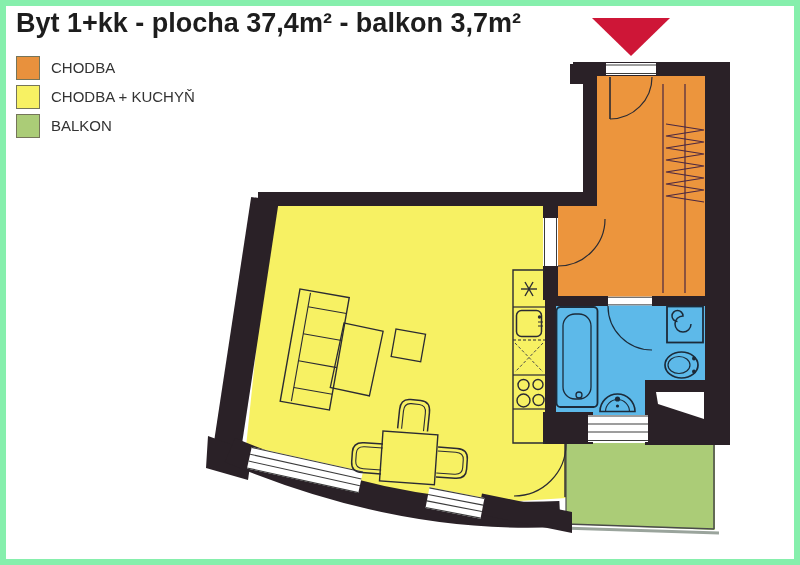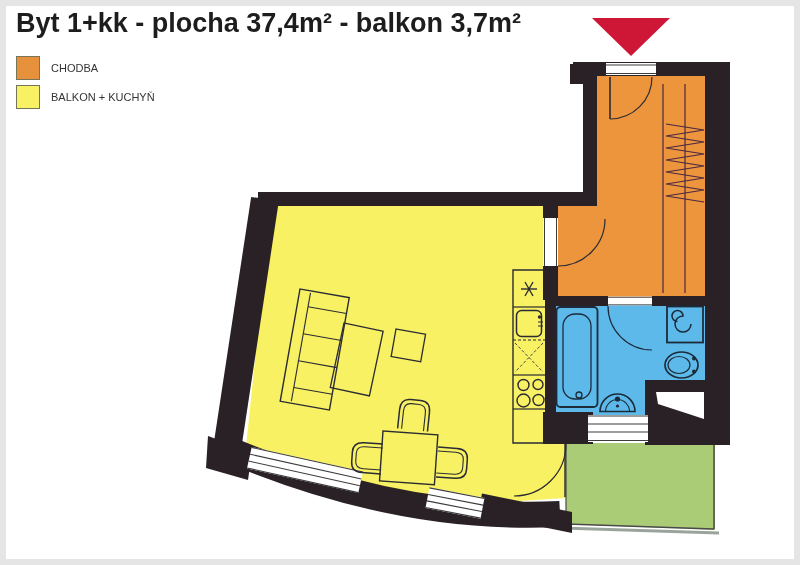--- a/index.html
+++ b/index.html
@@ -1,41 +1,45 @@
 <!DOCTYPE html>
 <html><head>
 <meta charset="utf-8">
 <style>
   html,body{margin:0;padding:0;background:#8b9b90;}
-  #page{position:relative;width:800px;height:565px;background:#e5e5e5;box-sizing:border-box;overflow:hidden;
+  #page{position:relative;width:800px;height:565px;background:#86efac;box-sizing:border-box;overflow:hidden;
         font-family:"Liberation Sans",sans-serif;}
   #sheet{position:absolute;left:6px;top:6px;right:6px;bottom:6px;background:#ffffff;}
   #title{position:absolute;left:16px;top:8px;font-size:27px;font-weight:bold;color:#1d1d1d;letter-spacing:0px;white-space:nowrap;}
   #legend{position:absolute;left:16px;top:53px;}
   .lg-row{display:flex;align-items:center;height:29px;}
   .lg-swatch{width:24px;height:24px;border:1px solid #75755a;box-sizing:border-box;}
-  .lg-label{margin-left:11px;font-size:11px;color:#333333;}
+  .lg-label{margin-left:11px;font-size:15px;color:#333333;}
   svg{position:absolute;left:0;top:0;}
 </style>
 </head>
 <body>
 
 <div id="page">
   <div id="sheet"></div>
 
   <div id="title">Byt 1+kk - plocha 37,4m² - balkon 3,7m²</div>
 
   <div id="legend">
     <div class="lg-row">
       <span class="lg-swatch" style="background: rgb(232, 145, 61);"></span>
       <span class="lg-label">CHODBA</span>
     </div>
     <div class="lg-row">
       <span class="lg-swatch" style="background: rgb(247, 241, 99);"></span>
-      <span class="lg-label">BALKON + KUCHYŇ</span>
+      <span class="lg-label">CHODBA + KUCHYŇ</span>
+    </div>
+    <div class="lg-row">
+      <span class="lg-swatch" style="background: rgb(171, 204, 119);"></span>
+      <span class="lg-label">BALKON</span>
     </div>
   </div>
 
   <svg width="800" height="565" viewBox="0 0 800 565">
 
     <defs>
       <g id="chair">
         <path d="M -15 14 L -15 -5 Q -15 -16 -5 -16 L 5 -16 Q 15 -16 15 -5 L 15 14" fill="none" stroke="#2b2b33" stroke-width="1.5"></path>
         <path d="M -11 14 L -11 -4 Q -11 -12 -4 -12 L 4 -12 Q 11 -12 11 -4 L 11 14" fill="none" stroke="#2b2b33" stroke-width="1.1"></path>
       </g>

